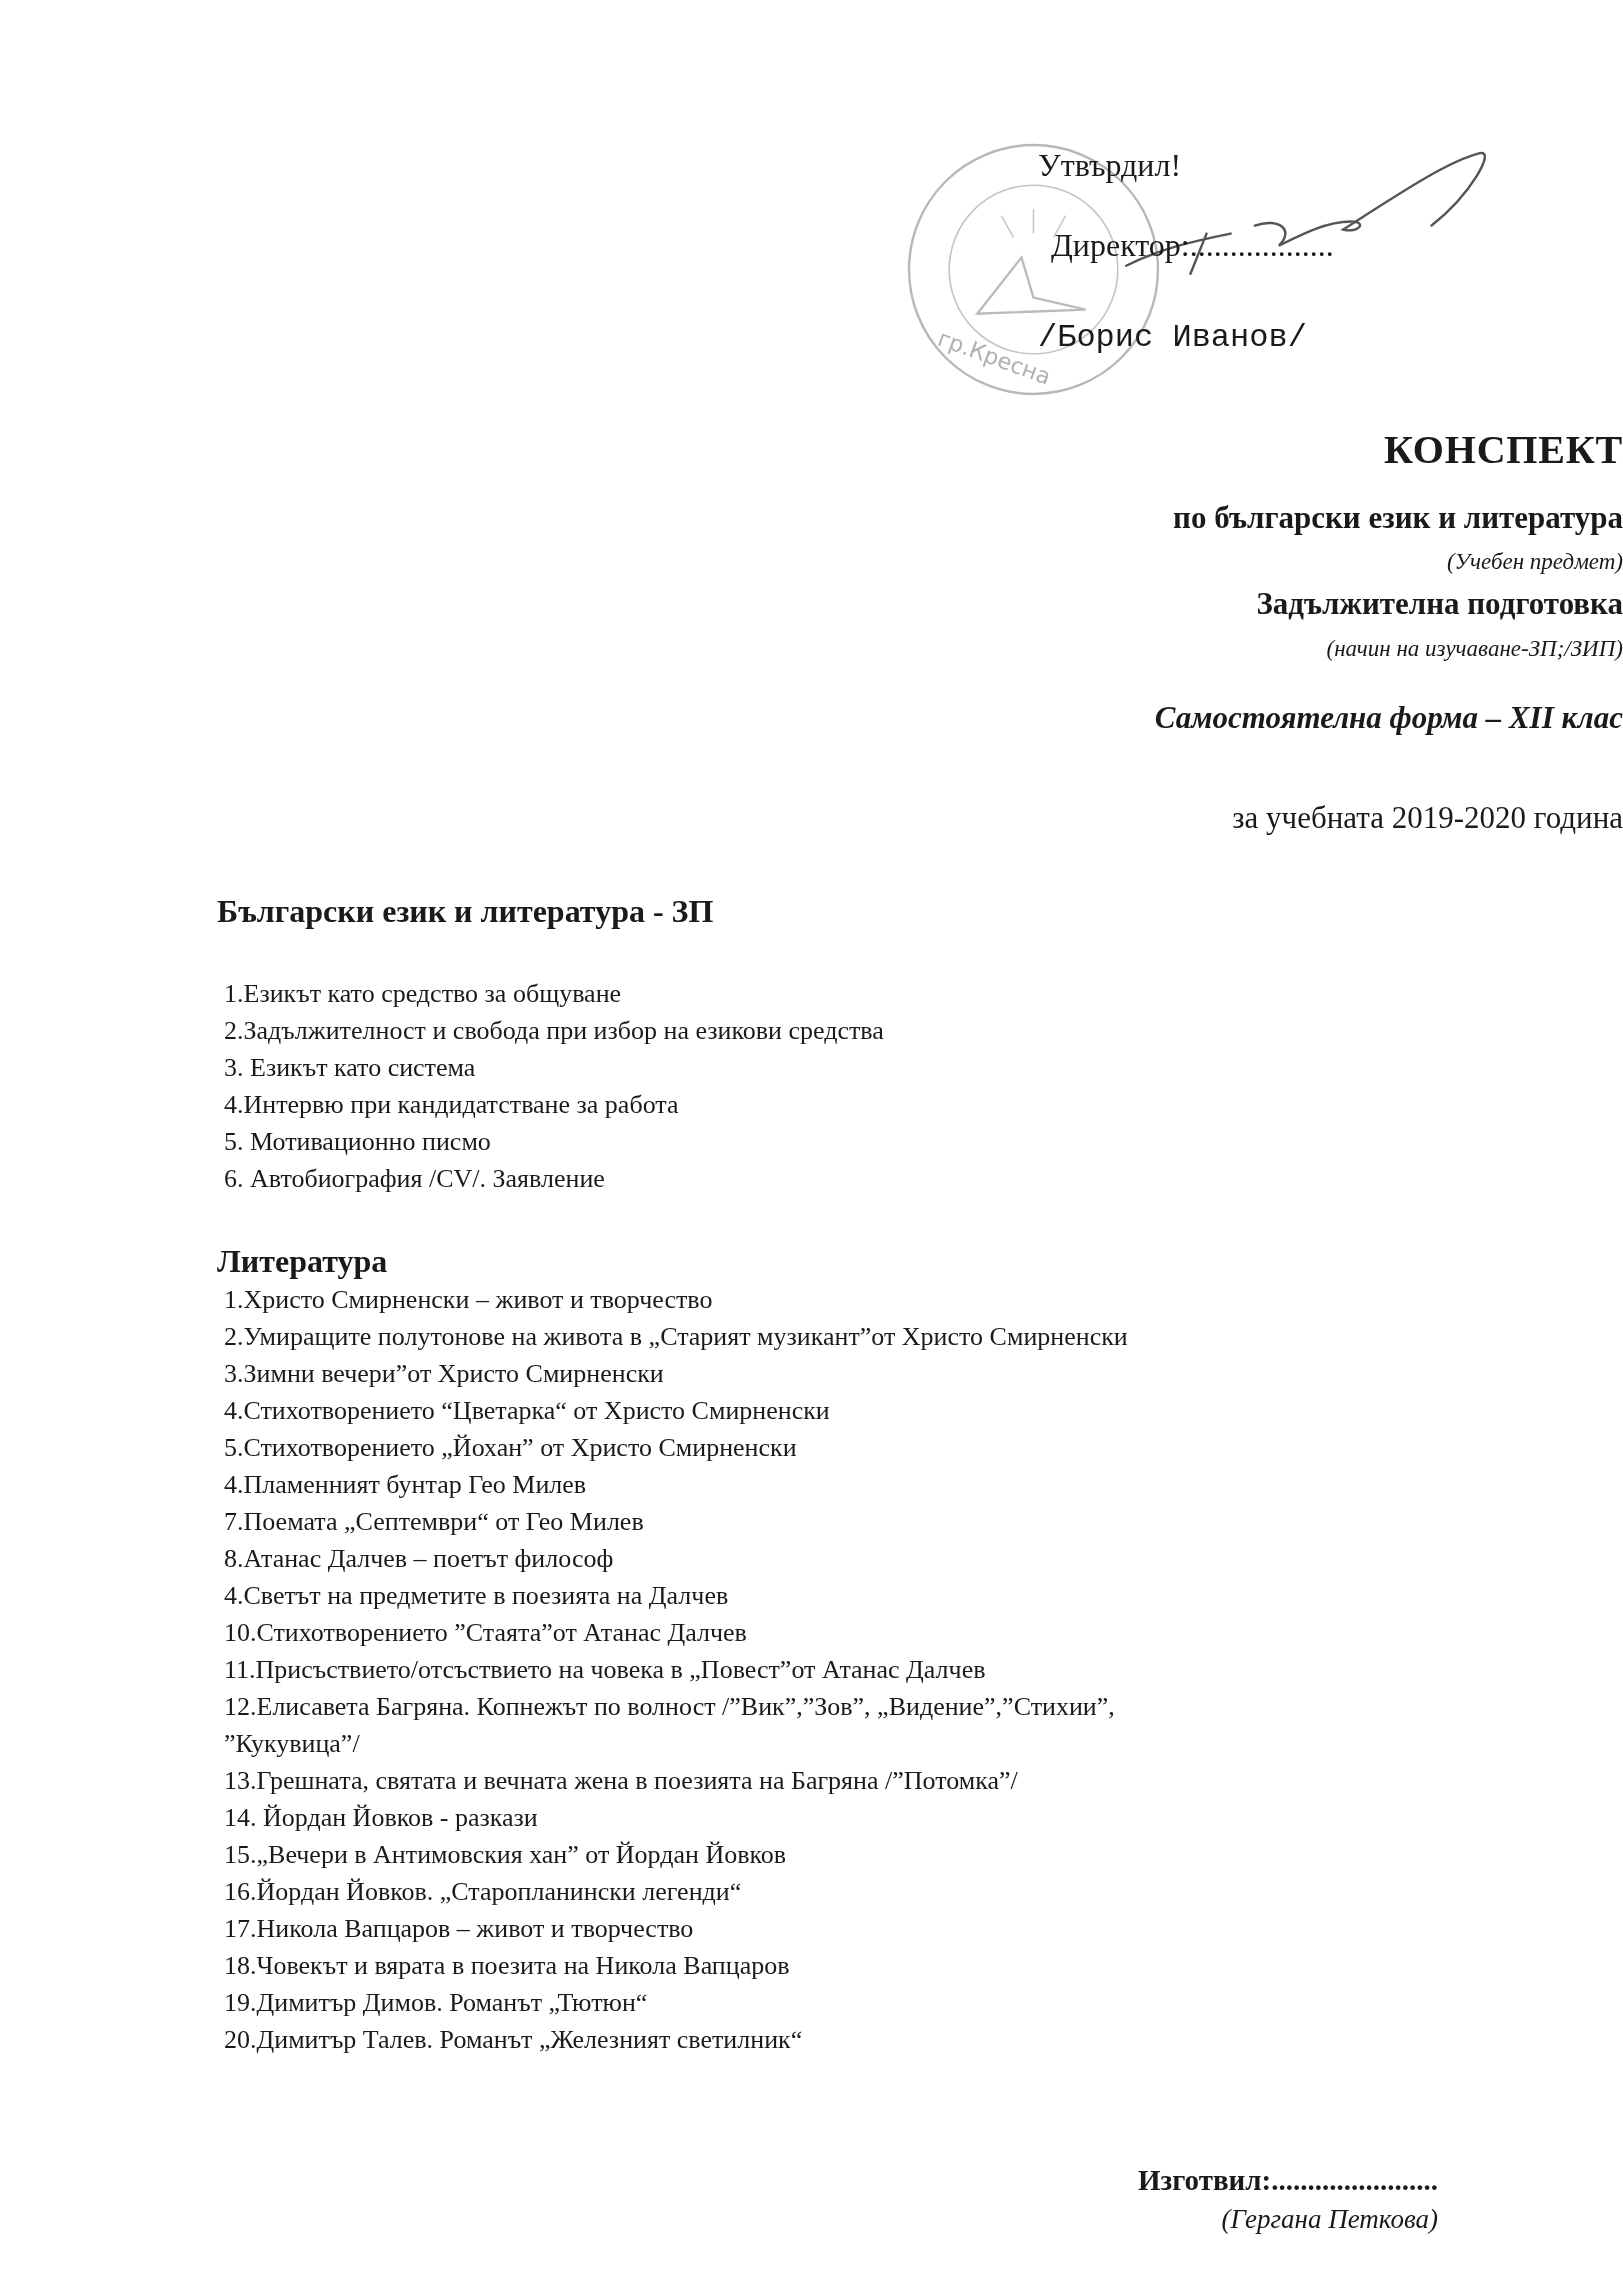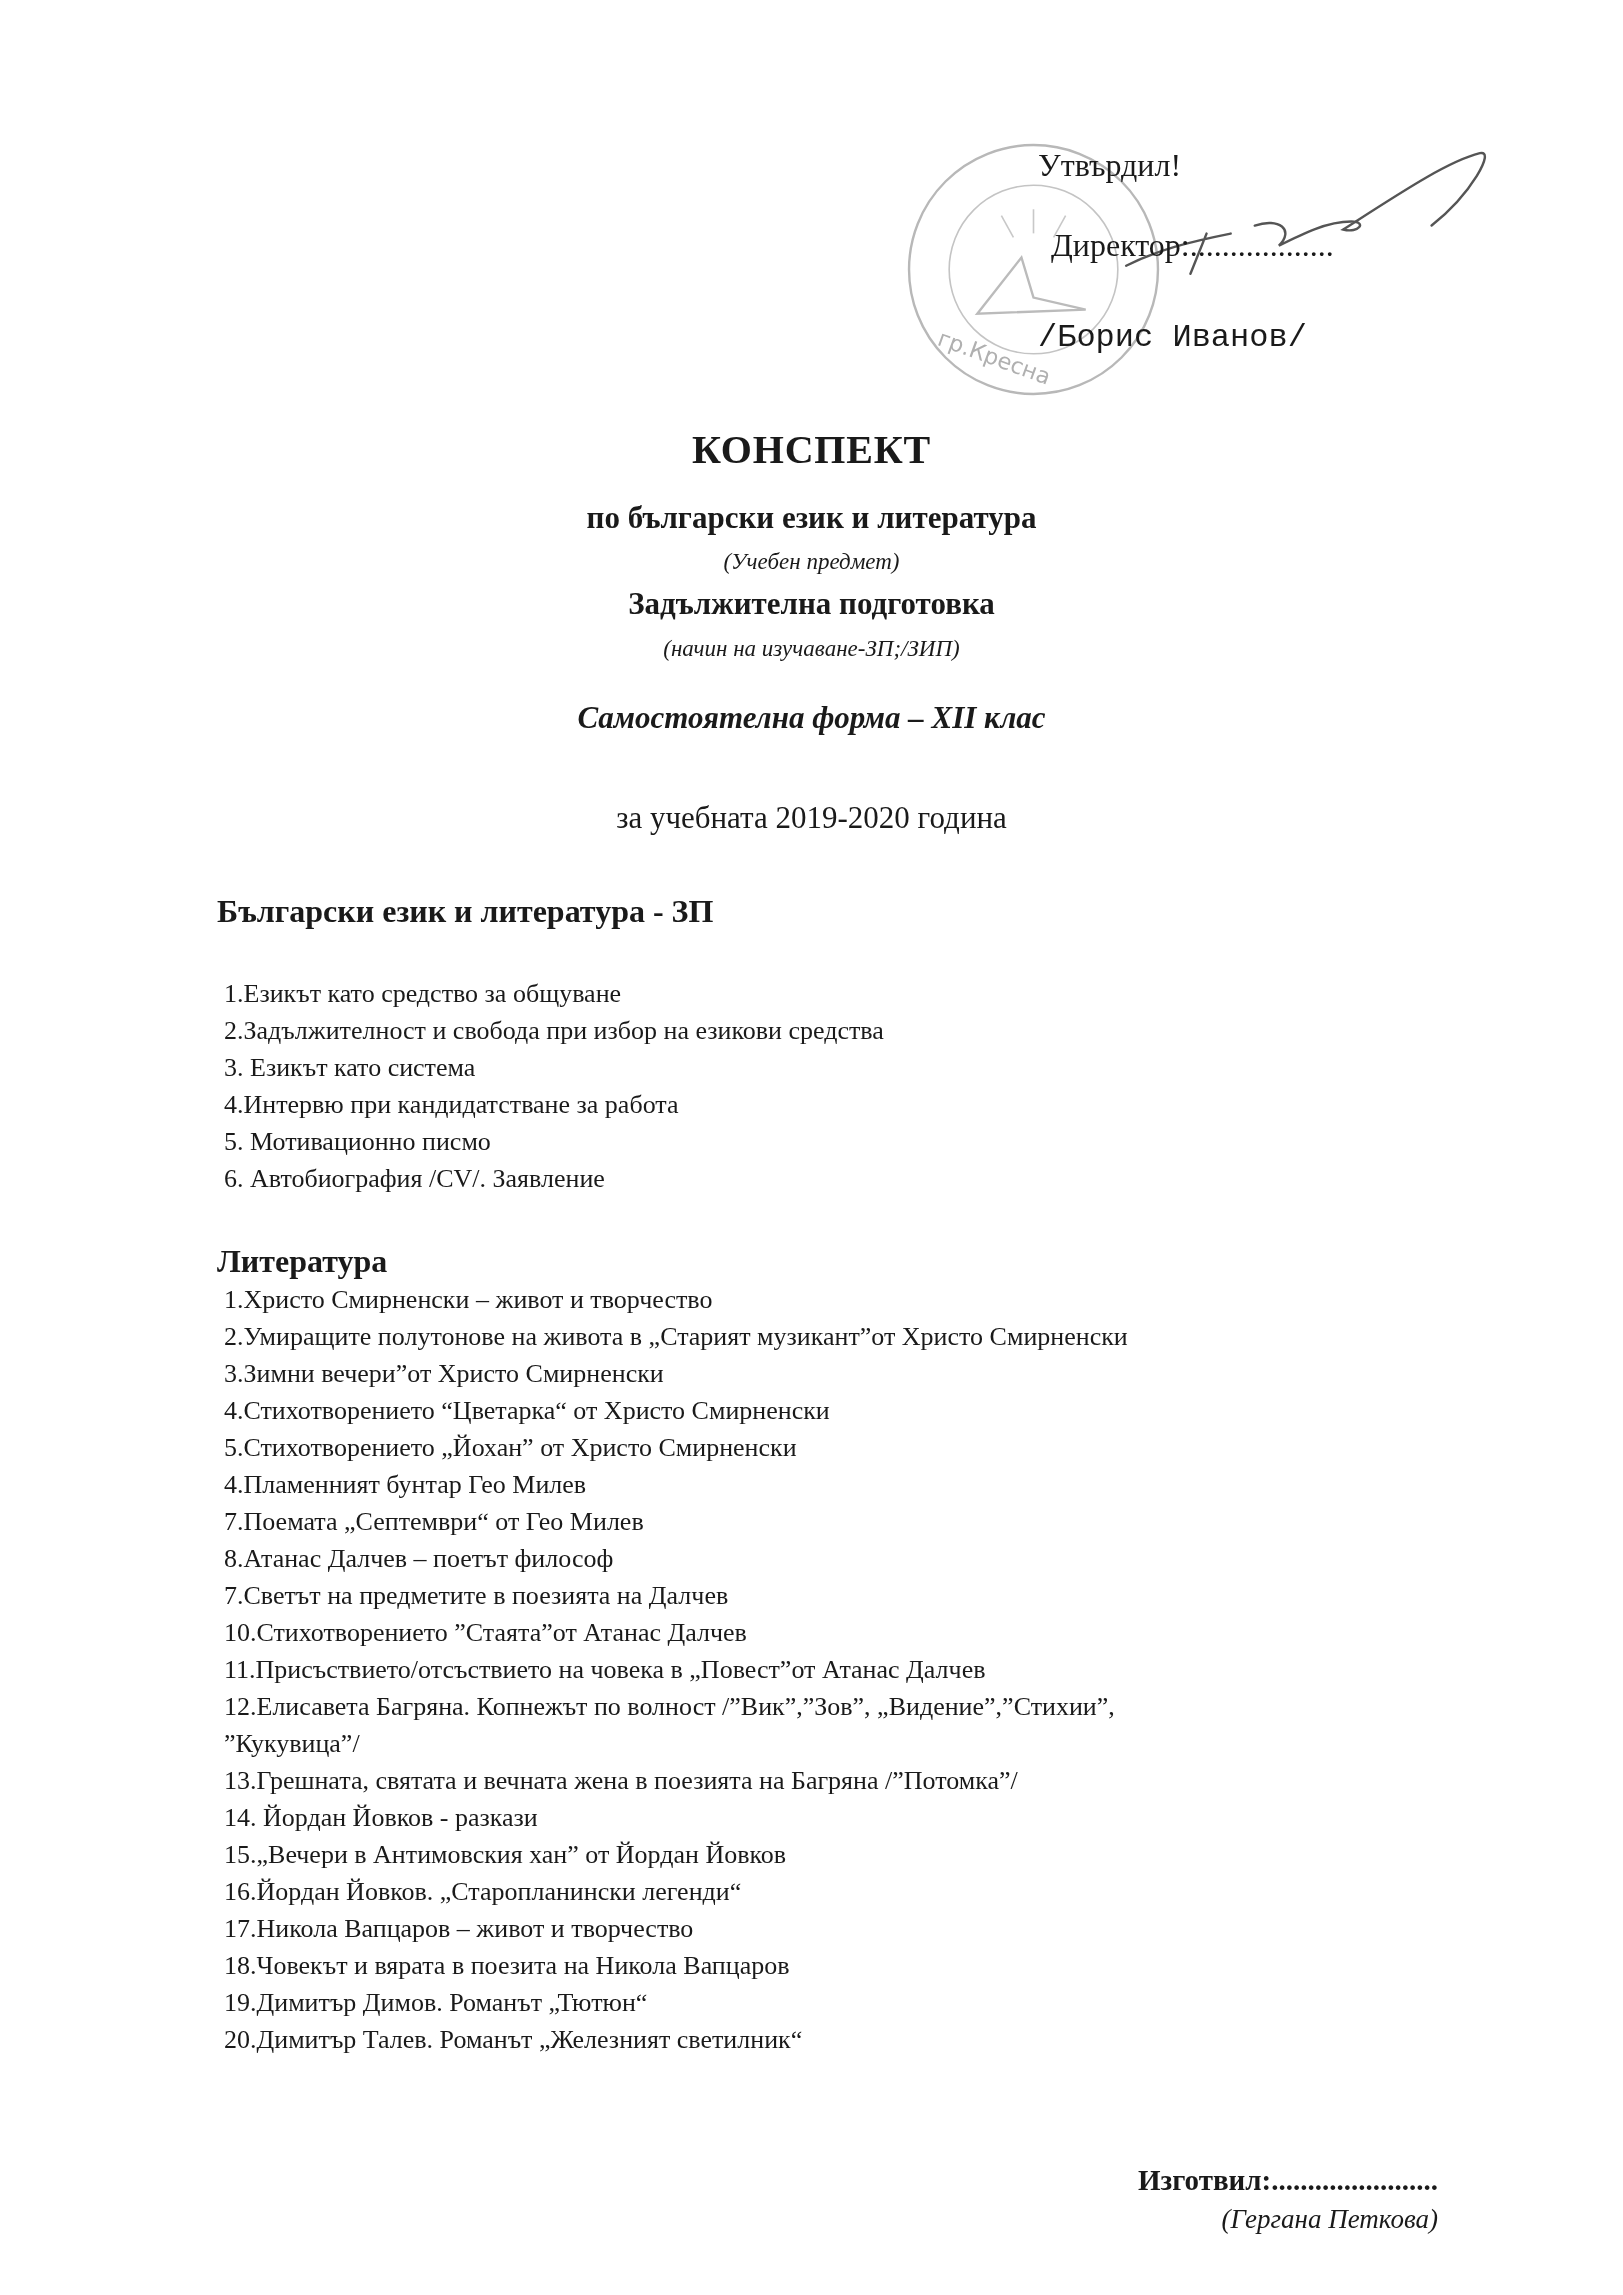--- a/index.html
+++ b/index.html
@@ -12,21 +12,21 @@
   
   .approval { position: absolute; left: 1038px; top: 149px; font-size: 32px; line-height: 1; }
   .approval .line { position: absolute; white-space: nowrap; }
   .approval .l1 { left: 0; top: 0; }
   .approval .l2 { left: 0; top: 80px; margin-left: 13px; }
   .approval .l3 { left: 0; top: 173px; font-family: Liberation Mono, monospace; }
   .stamp { position: absolute; left: 901px; top: 137px; width: 265px; height: 265px; }
   .signature { position: absolute; left: 1094px; top: 145px; width: 418px; height: 145px; }
 
   
-  .center { position: absolute; left: 0; width: 1623px; text-align: center; }
+  .center { position: absolute; left: 0; width: 1623px; text-align: right; }
   .title { top: 426px; font-size: 40px; font-weight: bold; letter-spacing: 0.8px; }
   .subject { top: 500px; font-size: 31px; font-weight: bold; }
   .subject-note { top: 549px; font-size: 23px; font-style: italic; }
   .prep { top: 586px; font-size: 31px; font-weight: bold; }
   .prep-note { top: 636px; font-size: 23px; font-style: italic; }
   .form { top: 700px; font-size: 31px; font-weight: bold; font-style: italic; }
   .year { top: 800px; font-size: 31px; font-weight: normal; }
 
   
   .section-heading { position: absolute; left: 193px; font-size: 32px; font-weight: bold; margin-left: 24px; }
@@ -89,21 +89,21 @@
   <div class="section-heading sec2-heading">Литература</div>
   <ul class="list list2">
     <li>1.Христо Смирненски – живот и творчество</li>
     <li>2.Умиращите полутонове на живота в „Старият музикант”от Христо Смирненски</li>
     <li>3.Зимни вечери”от Христо Смирненски</li>
     <li>4.Стихотворението “Цветарка“ от Христо Смирненски</li>
     <li>5.Стихотворението „Йохан” от Христо Смирненски</li>
     <li>4.Пламенният бунтар Гео Милев</li>
     <li>7.Поемата „Септември“ от Гео Милев</li>
     <li>8.Атанас Далчев – поетът философ</li>
-    <li>7.Светът на предметите в поезията на Далчев</li>
+    <li>4.Светът на предметите в поезията на Далчев</li>
     <li>10.Стихотворението ”Стаята”от Атанас Далчев</li>
     <li>11.Присъствието/отсъствието на човека в „Повест”от Атанас Далчев</li>
     <li>12.Елисавета Багряна. Копнежът по волност /”Вик”,”Зов”, „Видение”,”Стихии”,</li>
     <li>”Кукувица”/</li>
     <li>13.Грешната, святата и вечната жена в поезията на Багряна /”Потомка”/</li>
     <li>14. Йордан Йовков - разкази</li>
     <li>15.„Вечери в Антимовския хан” от Йордан Йовков</li>
     <li>16.Йордан Йовков. „Старопланински легенди“</li>
     <li>17.Никола Вапцаров – живот и творчество</li>
     <li>18.Човекът и вярата в поезита на Никола Вапцаров</li>

